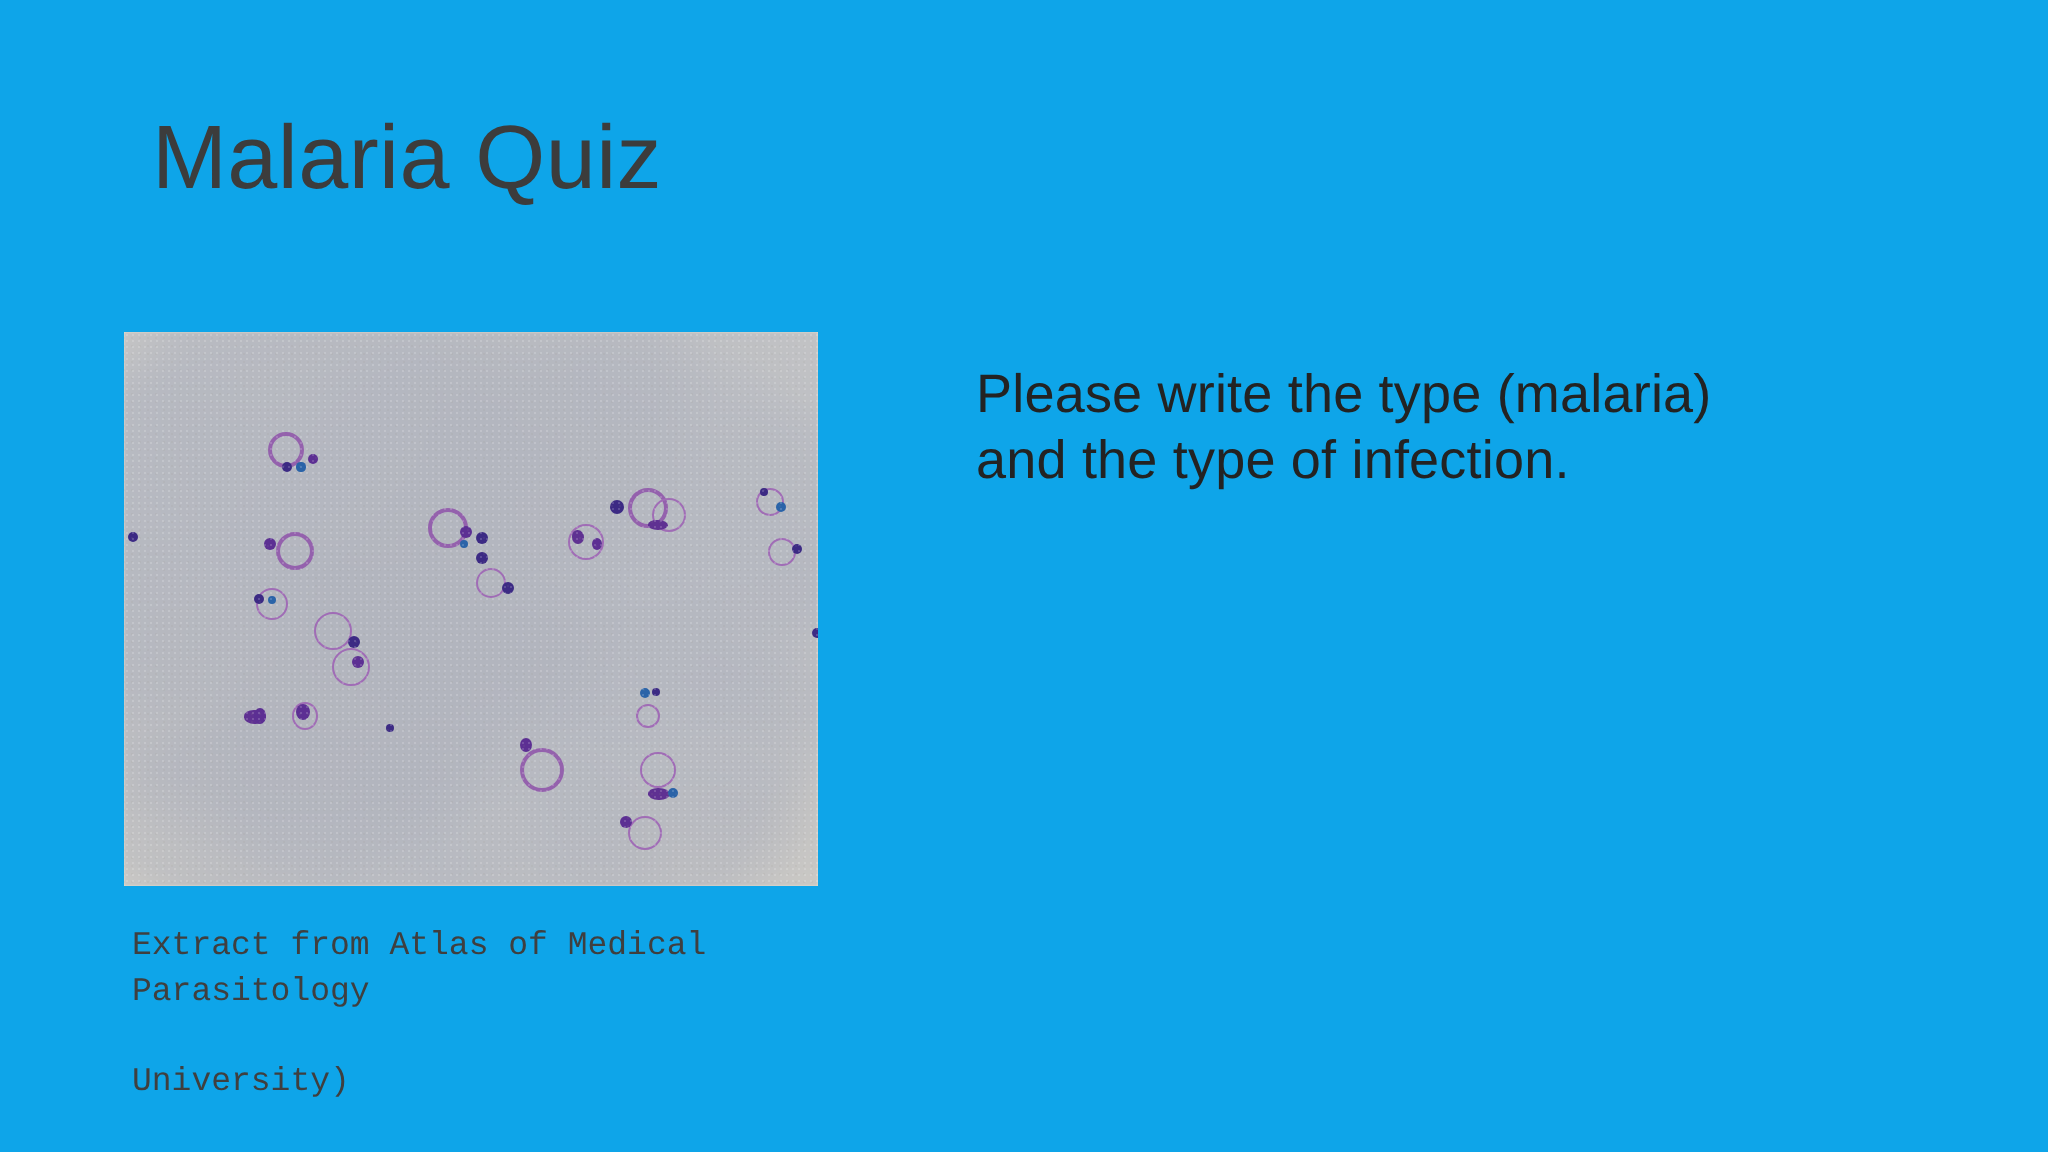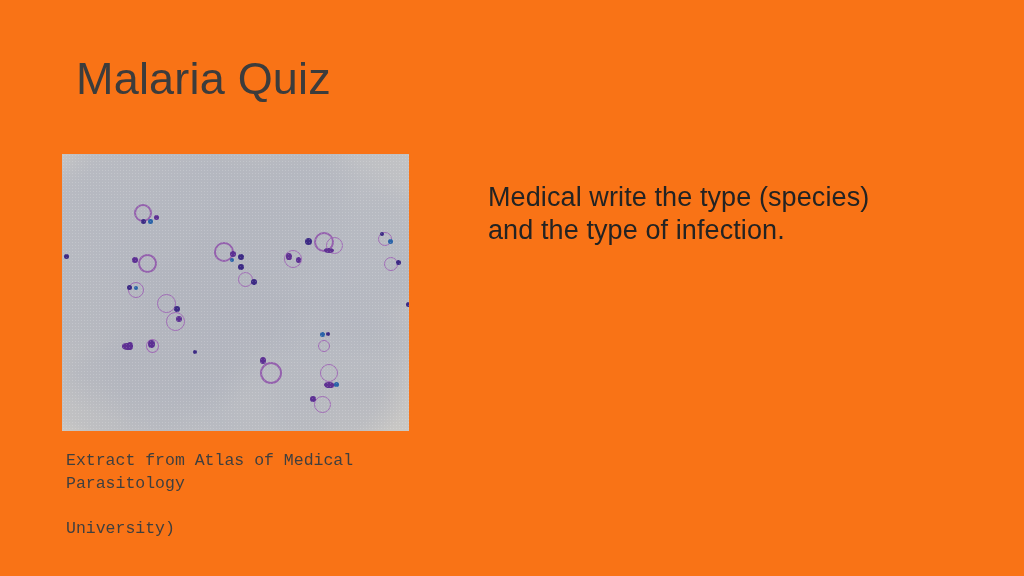--- a/index.html
+++ b/index.html
@@ -11,42 +11,42 @@
     height: 576px;
     background: #ffffff;
     font-family: "Liberation Sans", sans-serif;
     overflow: hidden;
     position: relative;
   }
 
   .slide {
     position: absolute;
     inset: 0;
-    background: #f97316;
+    background: #0ea5e9;
   }
 
   
   .slide-title {
     position: absolute;
     left: 76px;
     top: 50px;
     width: 700px;
     font-size: 45px;
     font-weight: 300;
     letter-spacing: 0.2px;
     line-height: 58px;
     color: #3c3c3c;
     white-space: nowrap;
   }
 
   
   .figure-block {
     position: absolute;
     left: 62px;
-    top: 154px;
+    top: 166px;
     width: 301px;
     font-family: Liberation Mono, monospace;
   }
 
   .micrograph {
     position: relative;
     width: 347px;
     height: 277px;
     overflow: hidden;
     background: #ece4cf;
@@ -212,17 +212,17 @@
 
     <div class="caption" style="position:absolute; left:4px; top:296px;">
       <span>Extract from Atlas of Medical</span><br>
       <span>Parasitology</span><br>
       <br>
       <span>University)</span>
     </div>
   </div>
 
   <div class="prompt">
-    <span class="line">Medical write the type (species)</span>
+    <span class="line">Please write the type (malaria)</span>
     <span class="line">and the type of infection.</span>
   </div>
 
 </div>
 
 </body></html>

